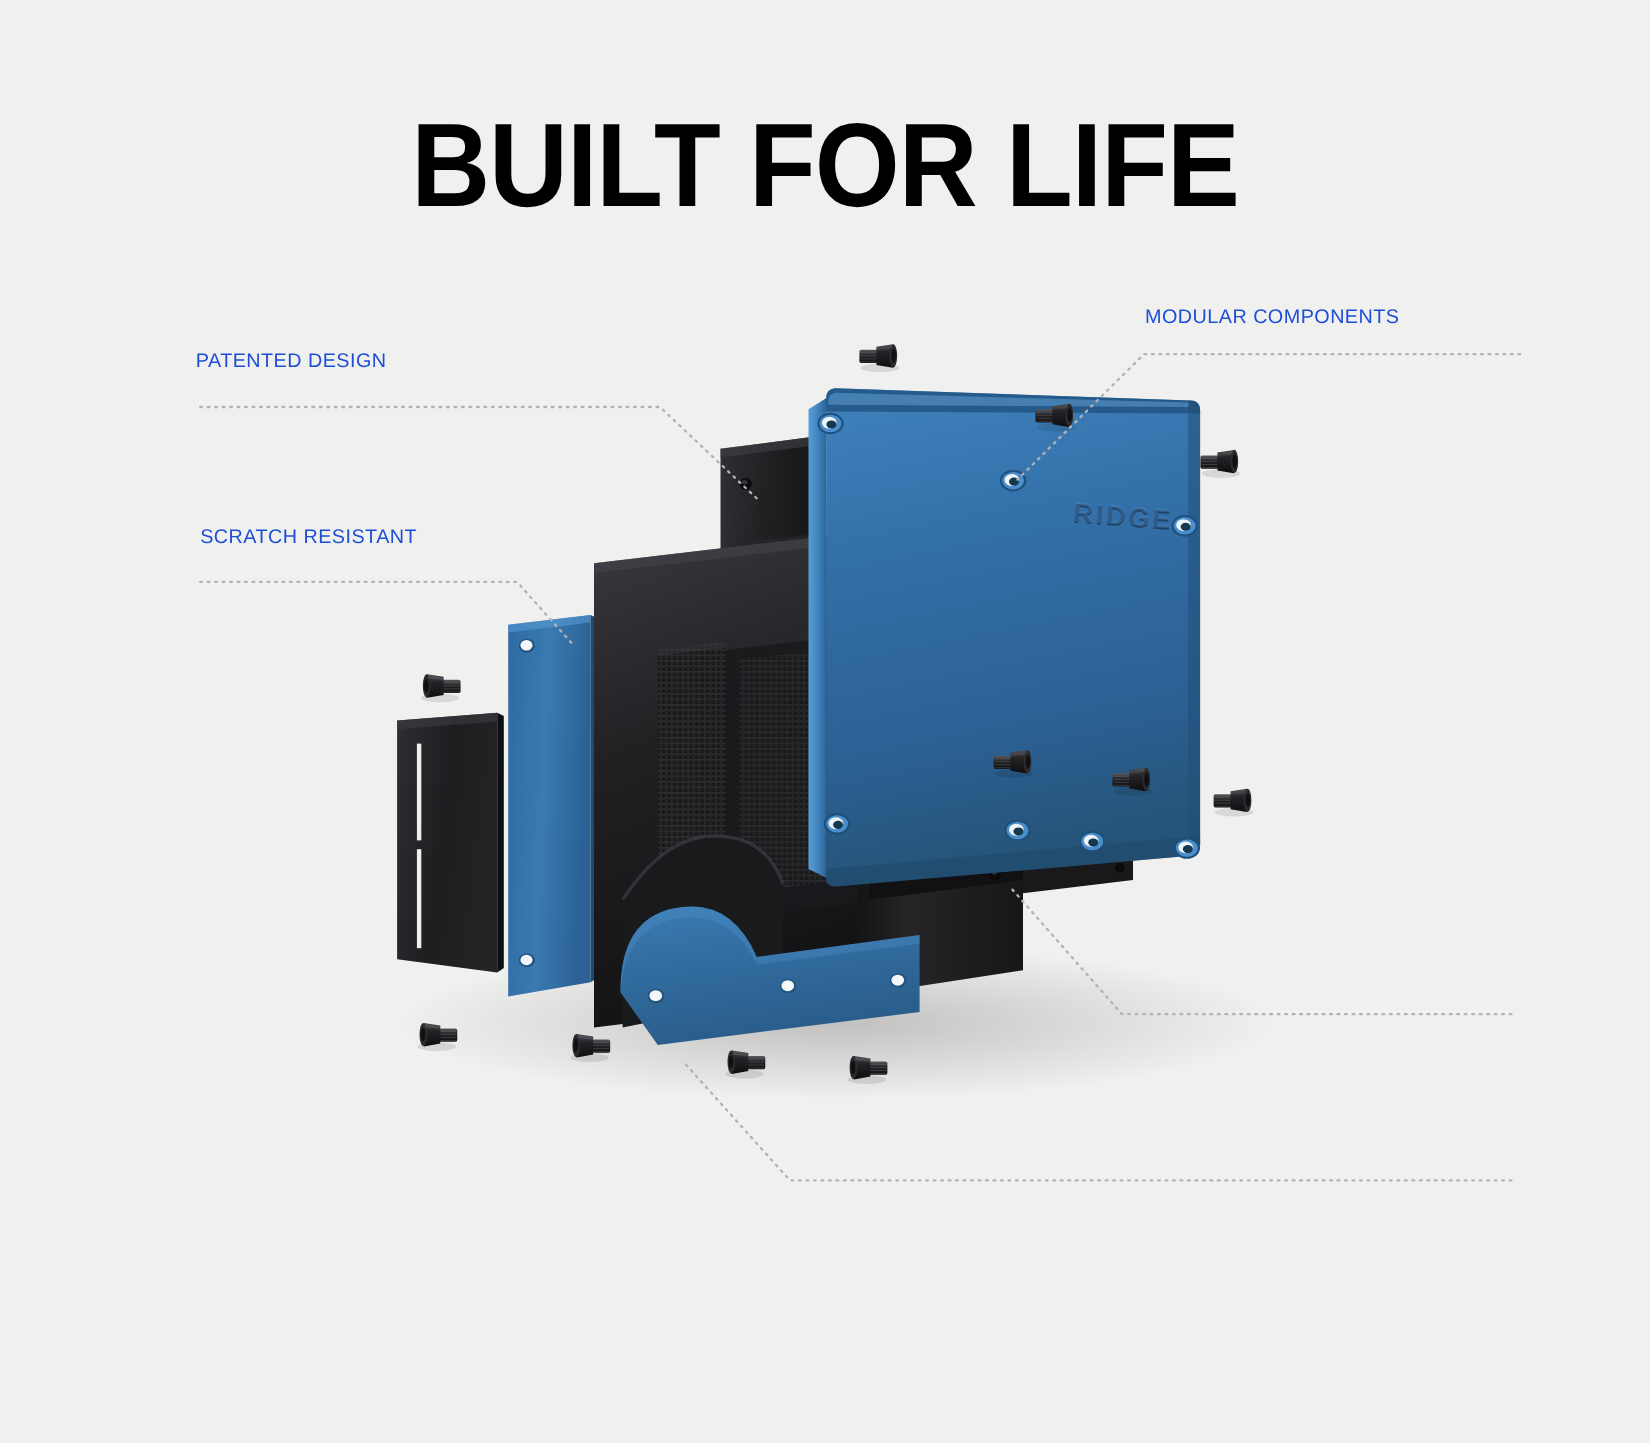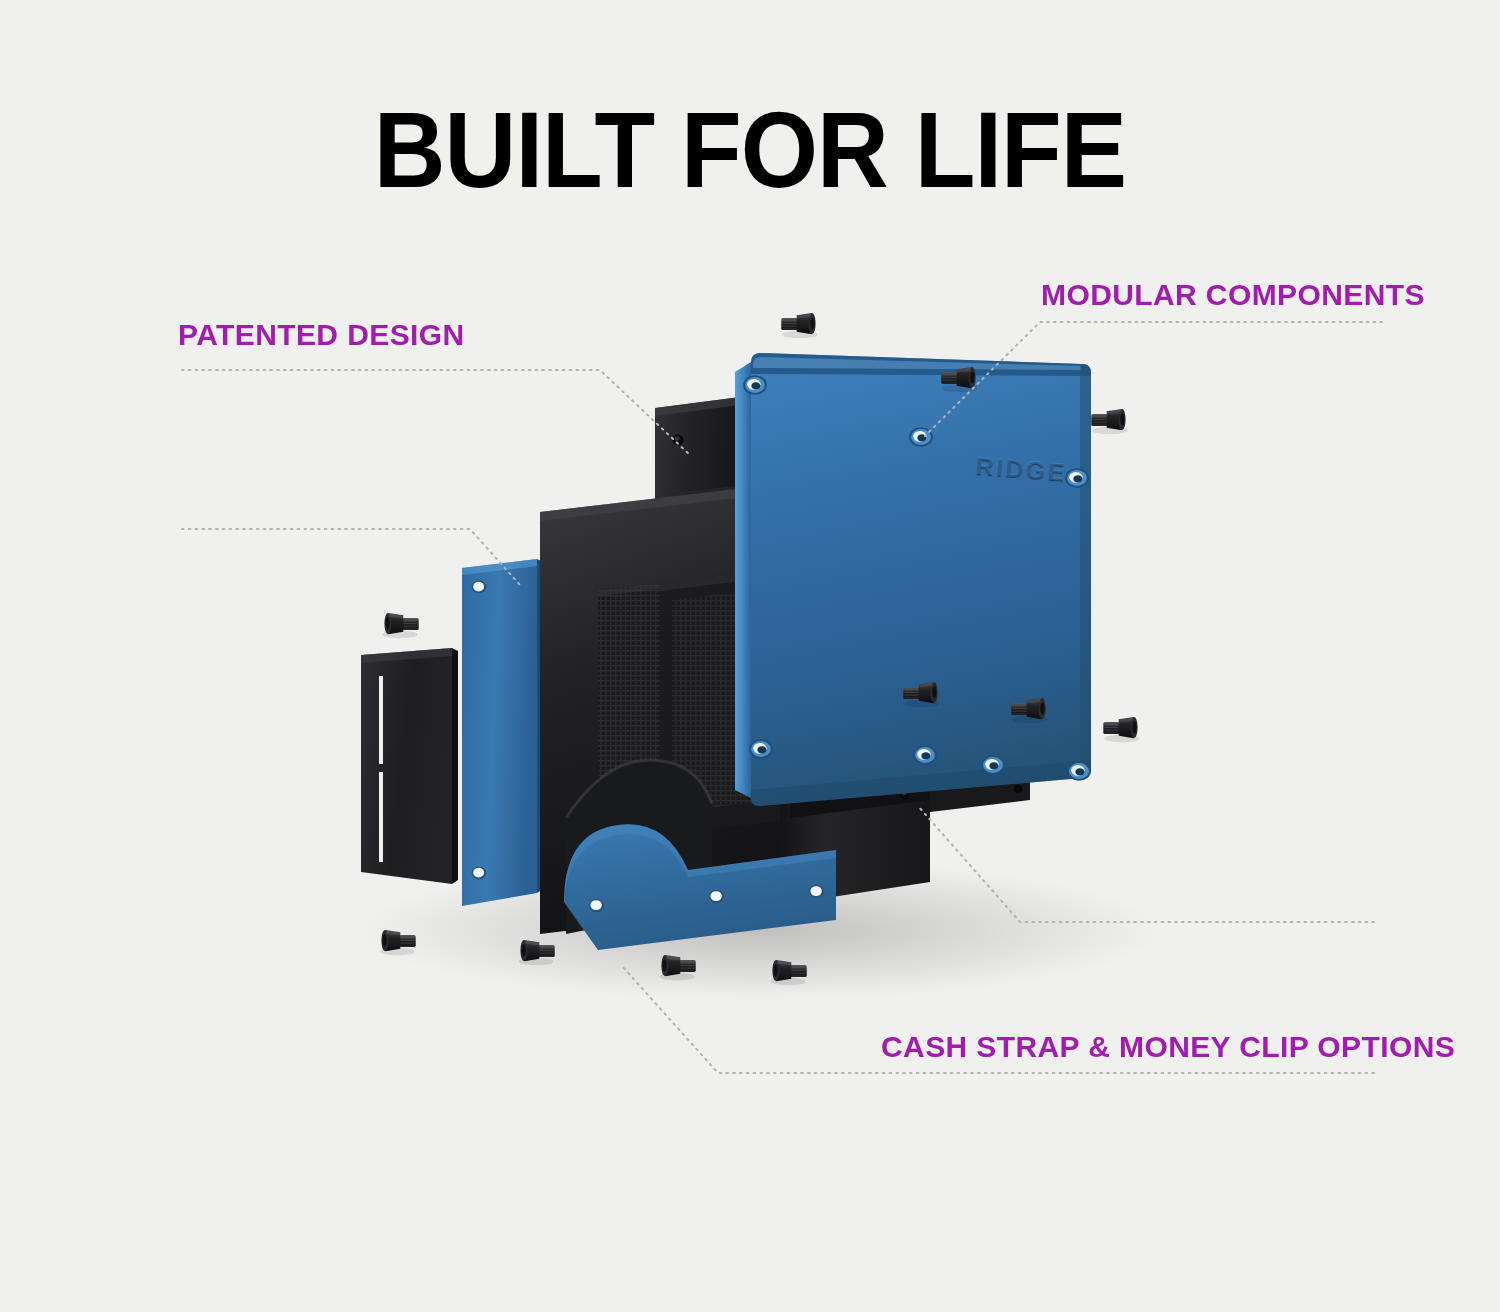--- a/index.html
+++ b/index.html
@@ -34,24 +34,24 @@
     color: #000000;
     transform: scaleX(0.92);
     transform-origin: 50% 50%;
     white-space: nowrap;
   }
 
   
   .callout-label {
     position: absolute;
     font-family: "Liberation Sans", sans-serif;
-    font-weight: 700;
-    font-size: 30px;
+    font-weight: 400;
+    font-size: 18px;
     letter-spacing: 0.4px;
-    color: #a21caf;
+    color: #1d4ed8;
     white-space: nowrap;
   }
 
   
   #leaders {
     position: absolute;
     left: 0; top: 0;
     width: 1500px; height: 1312px;
     pointer-events: none;
   }
@@ -325,19 +325,19 @@
 
     <path class="leader" d="M1382 322 L1040 322 L925 436"></path>
 
     <path class="leader" d="M1374 922 L1020 922 L918 806"></path>
 
     <path class="leader" d="M1374 1073 L718 1073 L622 966"></path>
   </svg>
 
   <div class="callout-label" style="left:178px; top:318px;">PATENTED DESIGN</div>
 
+  <div class="callout-label" style="left:182px; top:478px;">SCRATCH RESISTANT</div>
 
   <div class="callout-label" style="left:1041px; top:278px;">MODULAR COMPONENTS</div>
 
 
-  <div class="callout-label" style="left:881px; top:1030px;">CASH STRAP &amp; MONEY CLIP OPTIONS</div>
 
 </div>
 
 </body></html>

